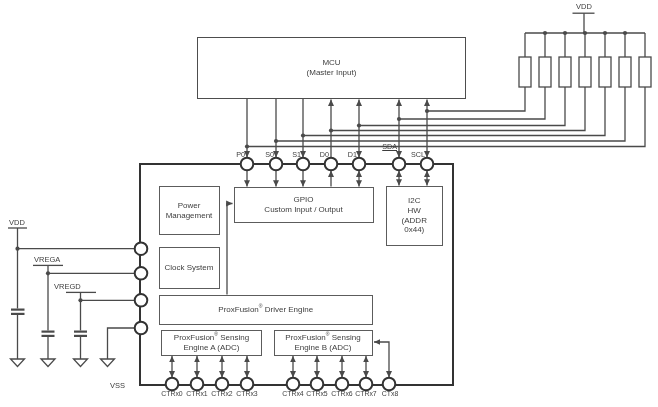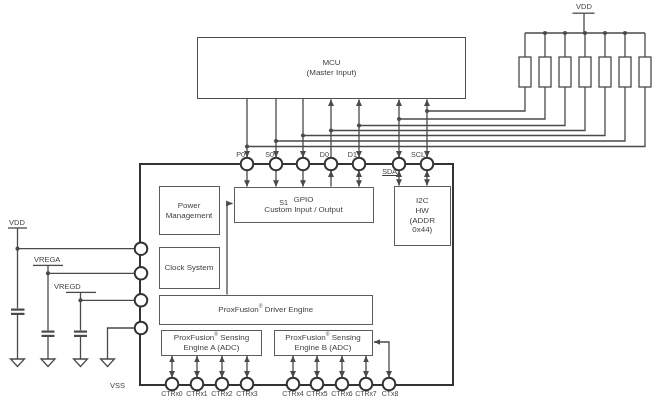--- a/index.html
+++ b/index.html
@@ -35,21 +35,21 @@
     <div>Power</div>
     <div>Management</div>
   </div>
   <div class="box blk" style="left:233.5px;top:186.5px;width:140px;height:36.5px;">
     <div>GPIO</div>
     <div>Custom Input / Output</div>
   </div>
   <div class="box blk" style="left:158.5px;top:246.5px;width:61px;height:42px;">
     <div>Clock System</div>
   </div>
-  <div class="box blk" style="left:386px;top:185.5px;width:56.5px;height:60px;line-height:9.8px;margin-left:8px;">
+  <div class="box blk" style="left:386px;top:185.5px;width:56.5px;height:60px;line-height:9.8px;">
     <div>I2C</div>
     <div>HW</div>
     <div>(ADDR</div>
     <div>0x44)</div>
   </div>
   <div class="box blk" style="left:159px;top:294.5px;width:213.5px;height:30.5px;">
     <div><span>ProxFusion</span><span class="reg">®</span><span> Driver Engine</span></div>
   </div>
   <div class="box blk" style="left:161px;top:329.5px;width:101px;height:26.5px;line-height:9.6px;">
     <div><span>ProxFusion</span><span class="reg">®</span><span> Sensing</span></div>
@@ -194,24 +194,24 @@
   </svg>
 
   <span class="lbl rail" style="left:568px;top:3px;width:32px;text-align:center;">VDD</span>
   <span class="lbl rail" style="left:9px;top:218.5px;">VDD</span>
   <span class="lbl rail" style="left:34px;top:256px;">VREGA</span>
   <span class="lbl rail" style="left:54px;top:283px;">VREGD</span>
   <span class="lbl rail" style="left:110px;top:344px;margin-top:38px;">VSS</span>
 
   <span class="lbl pinlbl-r" style="left:223px;top:150.5px;width:22px;">P0</span>
   <span class="lbl pinlbl-r" style="left:252px;top:150.5px;width:22px;">S0</span>
-  <span class="lbl pinlbl-r" style="left:266px;top:150.5px;width:22px;margin-top:48px;">S1</span>
+  <span class="lbl pinlbl-r" style="left:279px;top:150.5px;width:22px;">S1</span>
   <span class="lbl pinlbl-r" style="left:307px;top:150.5px;width:22px;">D0</span>
   <span class="lbl pinlbl-r" style="left:335px;top:150.5px;width:22px;">D1</span>
-  <span class="lbl pinlbl-r" style="left:371px;top:168px;width:26px;text-decoration:underline;">SDA</span>
+  <span class="lbl pinlbl-r" style="left:371px;top:143px;width:26px;text-decoration:underline;">SDA</span>
   <span class="lbl pinlbl-r" style="left:400px;top:150.5px;width:25px;">SCL</span>
 
   <span class="botlbl" style="left:157px;">CTRx0</span>
   <span class="botlbl" style="left:182px;">CTRx1</span>
   <span class="botlbl" style="left:207px;">CTRx2</span>
   <span class="botlbl" style="left:232px;">CTRx3</span>
   <span class="botlbl" style="left:278px;">CTRx4</span>
   <span class="botlbl" style="left:302px;">CTRx5</span>
   <span class="botlbl" style="left:327px;">CTRx6</span>
   <span class="botlbl" style="left:351px;">CTRx7</span>

